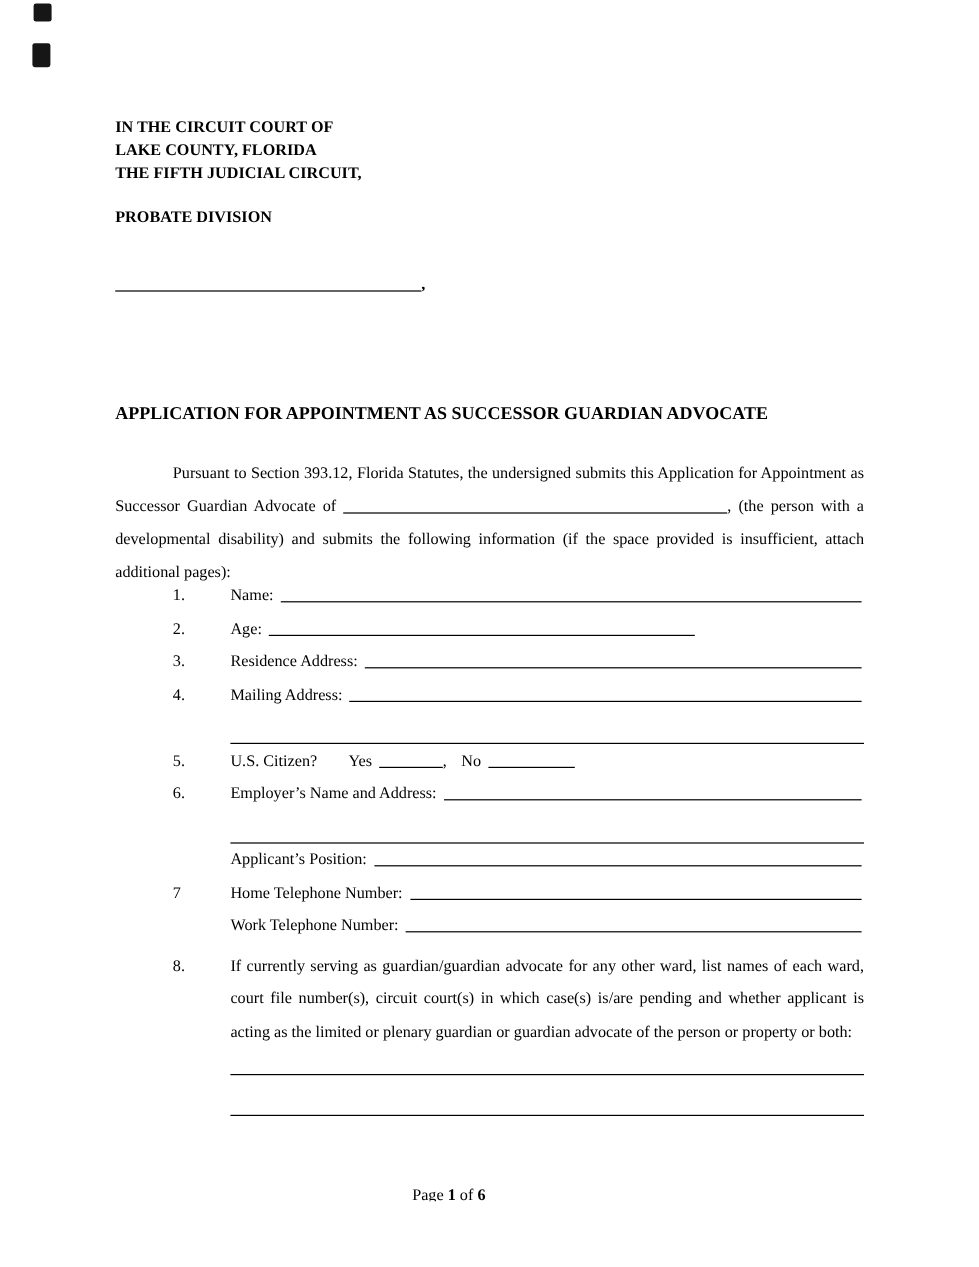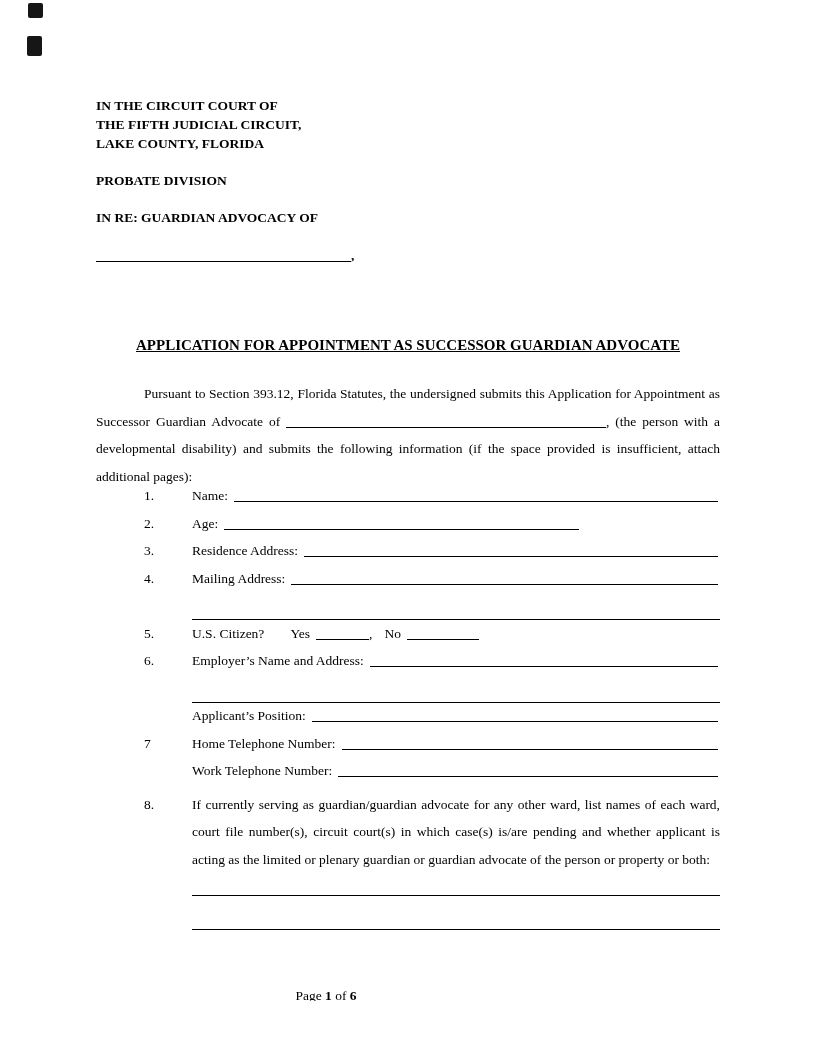--- a/index.html
+++ b/index.html
@@ -29,21 +29,21 @@
   .hrow { display: flex; align-items: baseline; }
 
   .blank {
     display: inline-block;
     border-bottom: 1px solid #000;
     height: 1px;
     position: relative; top: 2px;
   }
 
   
-  .title-block { position: absolute; left: 96px; top: 336px; width: 624px; text-align: center; text-decoration: underline; }
+  .title-block { position: absolute; left: 96px; top: 336px; width: 624px; text-align: left; }
   .title { font-weight: bold; font-size: 15px; line-height: 19px; }
   .subtitle { font-size: 9px; line-height: 11px; }
 
   
   .intro {
     position: absolute; left: 96px; top: 380px; width: 624px;
     text-align: justify; line-height: 27.5px; text-indent: 48px;
   }
   .nowrap { white-space: nowrap; }
   .intro .blank { width: 320px; }
@@ -70,40 +70,39 @@
   .item8row { display: flex; align-items: flex-start; }
   .item8row .num { flex: 0 0 48px; margin-left: 48px; line-height: 27.5px; }
   .item8text { flex: 1 1 auto; text-align: justify; line-height: 27.5px; }
 
   .ansline1 { margin-left: 96px; height: 22px; border-bottom: 1px solid #000; }
   .ansline2 { margin-left: 96px; height: 33px; border-bottom: 1px solid #000; }
 
   
   .footer {
     position: absolute; left: 0; top: 988px; width: 652px; height: 13px;
-    overflow: hidden; text-align: center; line-height: 16px;
+    overflow: hidden; text-align: center; line-height: 16px; padding-left: 48px;
   }
   .footer .bold { font-weight: bold; }
 </style>
 </head>
 <body>
 
 <div>
 
   <div class="scan-mark mark1"></div>
   <div class="scan-mark mark2"></div>
 
   <div class="caption">
     <div>IN THE CIRCUIT COURT OF</div>
+    <div>LAKE COUNTY, FLORIDA</div>
     <div>THE FIFTH JUDICIAL CIRCUIT,</div>
-    <div>LAKE COUNTY, FLORIDA</div>
     <div class="sp"></div>
     <div>PROBATE DIVISION</div>
     <div class="sp"></div>
-    <div>IN RE: GUARDIAN ADVOCACY OF</div>
     <div class="sp2"></div>
     <div class="hrow">
       <span class="blank" style="width:255px"></span>
         <span>,</span>
     </div>
     <div class="sp3"></div>
   </div>
 
   <div class="title-block">
     <div class="title">APPLICATION FOR APPOINTMENT AS SUCCESSOR GUARDIAN ADVOCATE</div>

